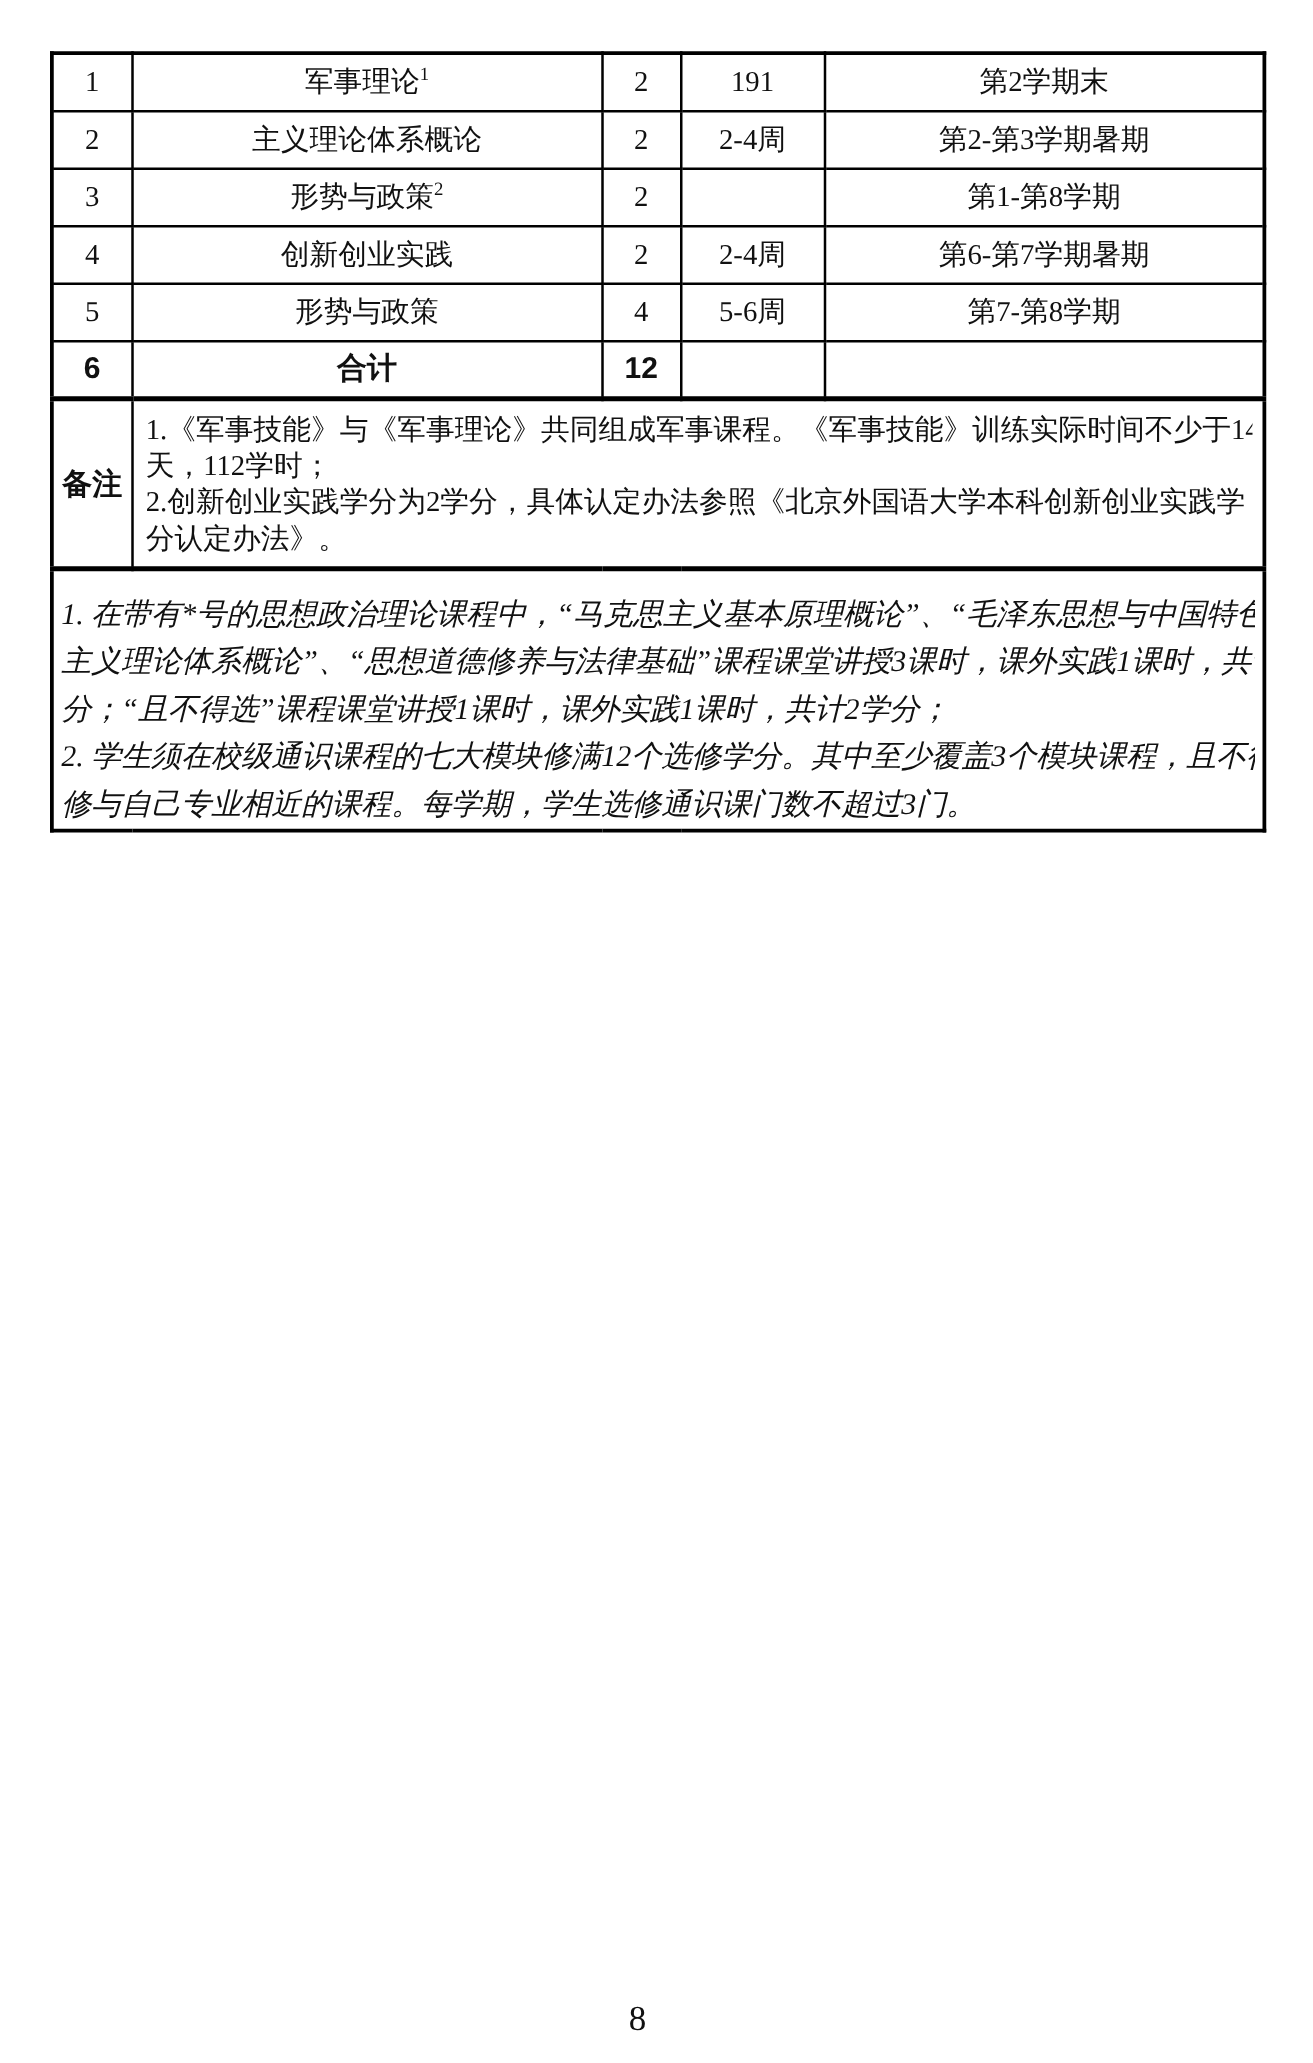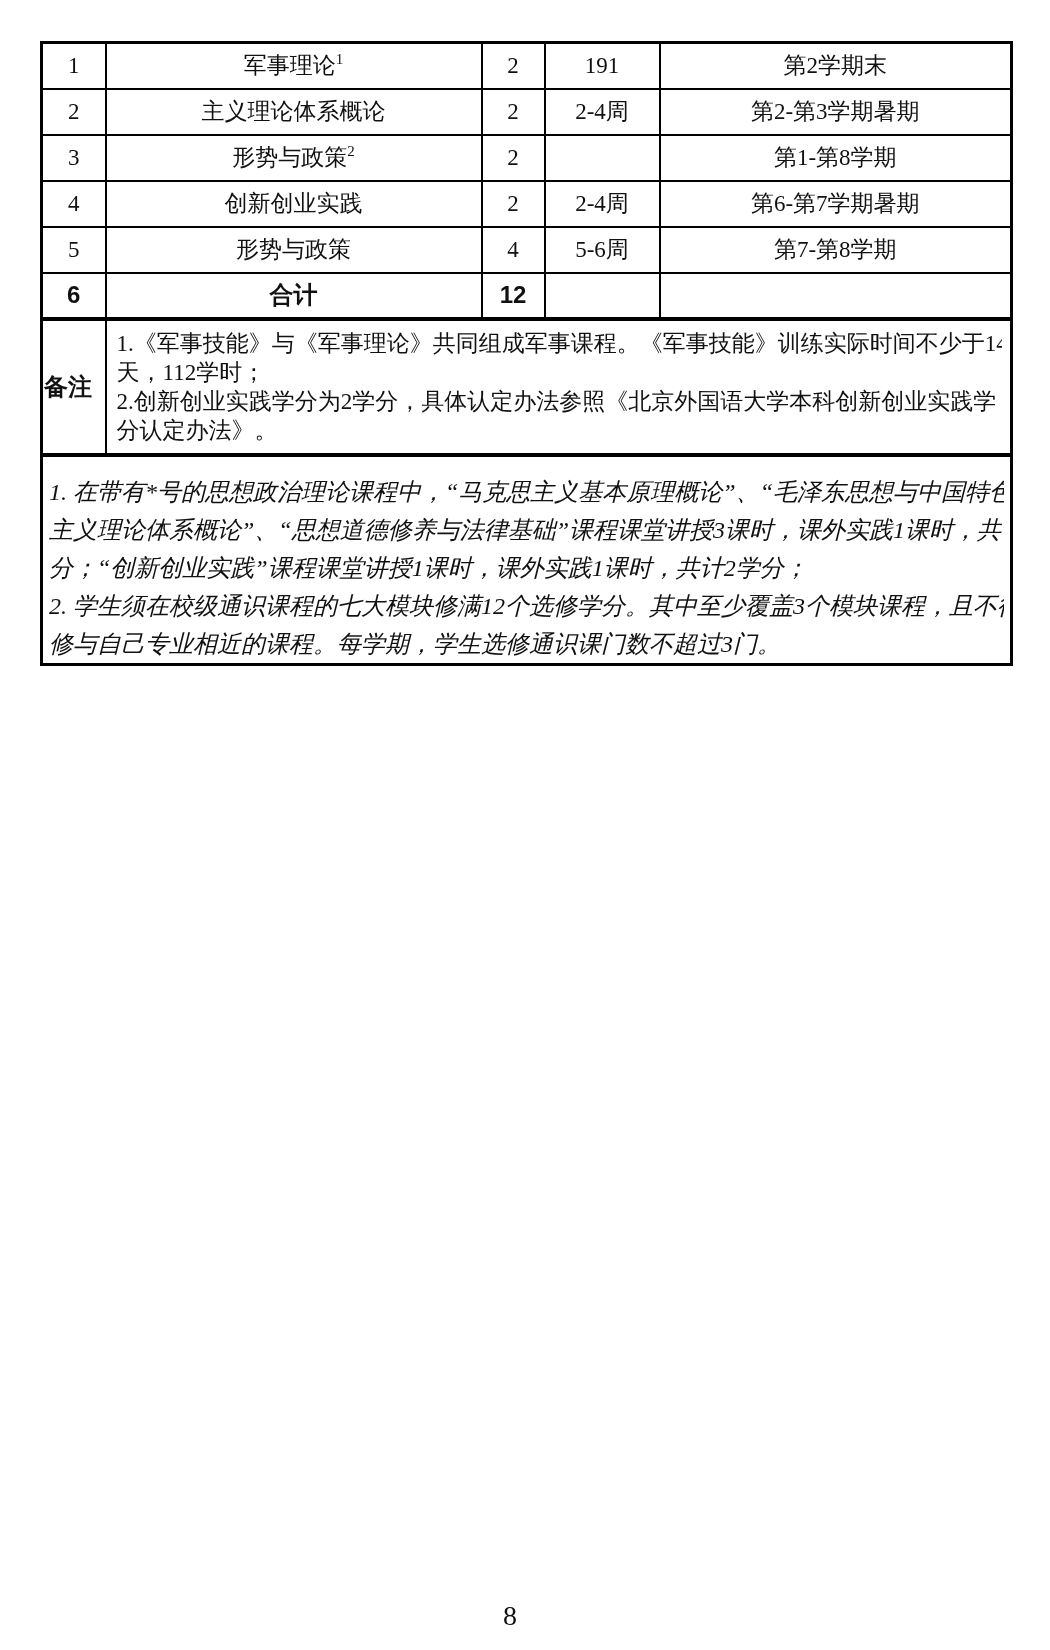--- a/index.html
+++ b/index.html
@@ -27,21 +27,21 @@
   }
   tr.total-row td{
     font-family:"Liberation Sans", sans-serif;
     font-weight:bold;font-size:24px;
   }
 
   tr.remark-row{height:136px;}
   tr.remark-row td{border-top:4px solid #000;}
   td.remark-label-cell{
     font-family:"Liberation Sans", sans-serif;
-    font-weight:bold;font-size:24px;text-align:left;vertical-align:middle;
+    font-weight:bold;font-size:24px;text-align:center;vertical-align:middle;
   }
   td.remark-content-cell{
     vertical-align:middle;padding:6px 8px 6px 10px;
   }
   .remark-line{
     font-size:23px;line-height:29px;white-space:nowrap;overflow:hidden;
     text-align:left;
   }
 
   tr.notes-row{height:185px;}
@@ -124,21 +124,21 @@
           <div class="remark-line">天，112学时；</div>
           <div class="remark-line">2.创新创业实践学分为2学分，具体认定办法参照《北京外国语大学本科创新创业实践学</div>
           <div class="remark-line">分认定办法》。</div>
         </td>
       </tr>
 
       <tr class="notes-row">
         <td colspan="5" class="notes-cell">
           <div class="note-line">1. 在带有*号的思想政治理论课程中，“马克思主义基本原理概论”、“毛泽东思想与中国特色社会</div>
           <div class="note-line">主义理论体系概论”、“思想道德修养与法律基础”课程课堂讲授3课时，课外实践1课时，共计4学</div>
-          <div class="note-line">分；“创新创业实践”课程课堂讲授1课时，课外实践1课时，共计2学分；</div>
+          <div class="note-line">分；“且不得选”课程课堂讲授1课时，课外实践1课时，共计2学分；</div>
           <div class="note-line">2. 学生须在校级通识课程的七大模块修满12个选修学分。其中至少覆盖3个模块课程，且不得选</div>
           <div class="note-line">修与自己专业相近的课程。每学期，学生选修通识课门数不超过3门。</div>
         </td>
       </tr>
     </tbody>
   </table>
 
   <div class="page-number">8</div>
 </div>
 

